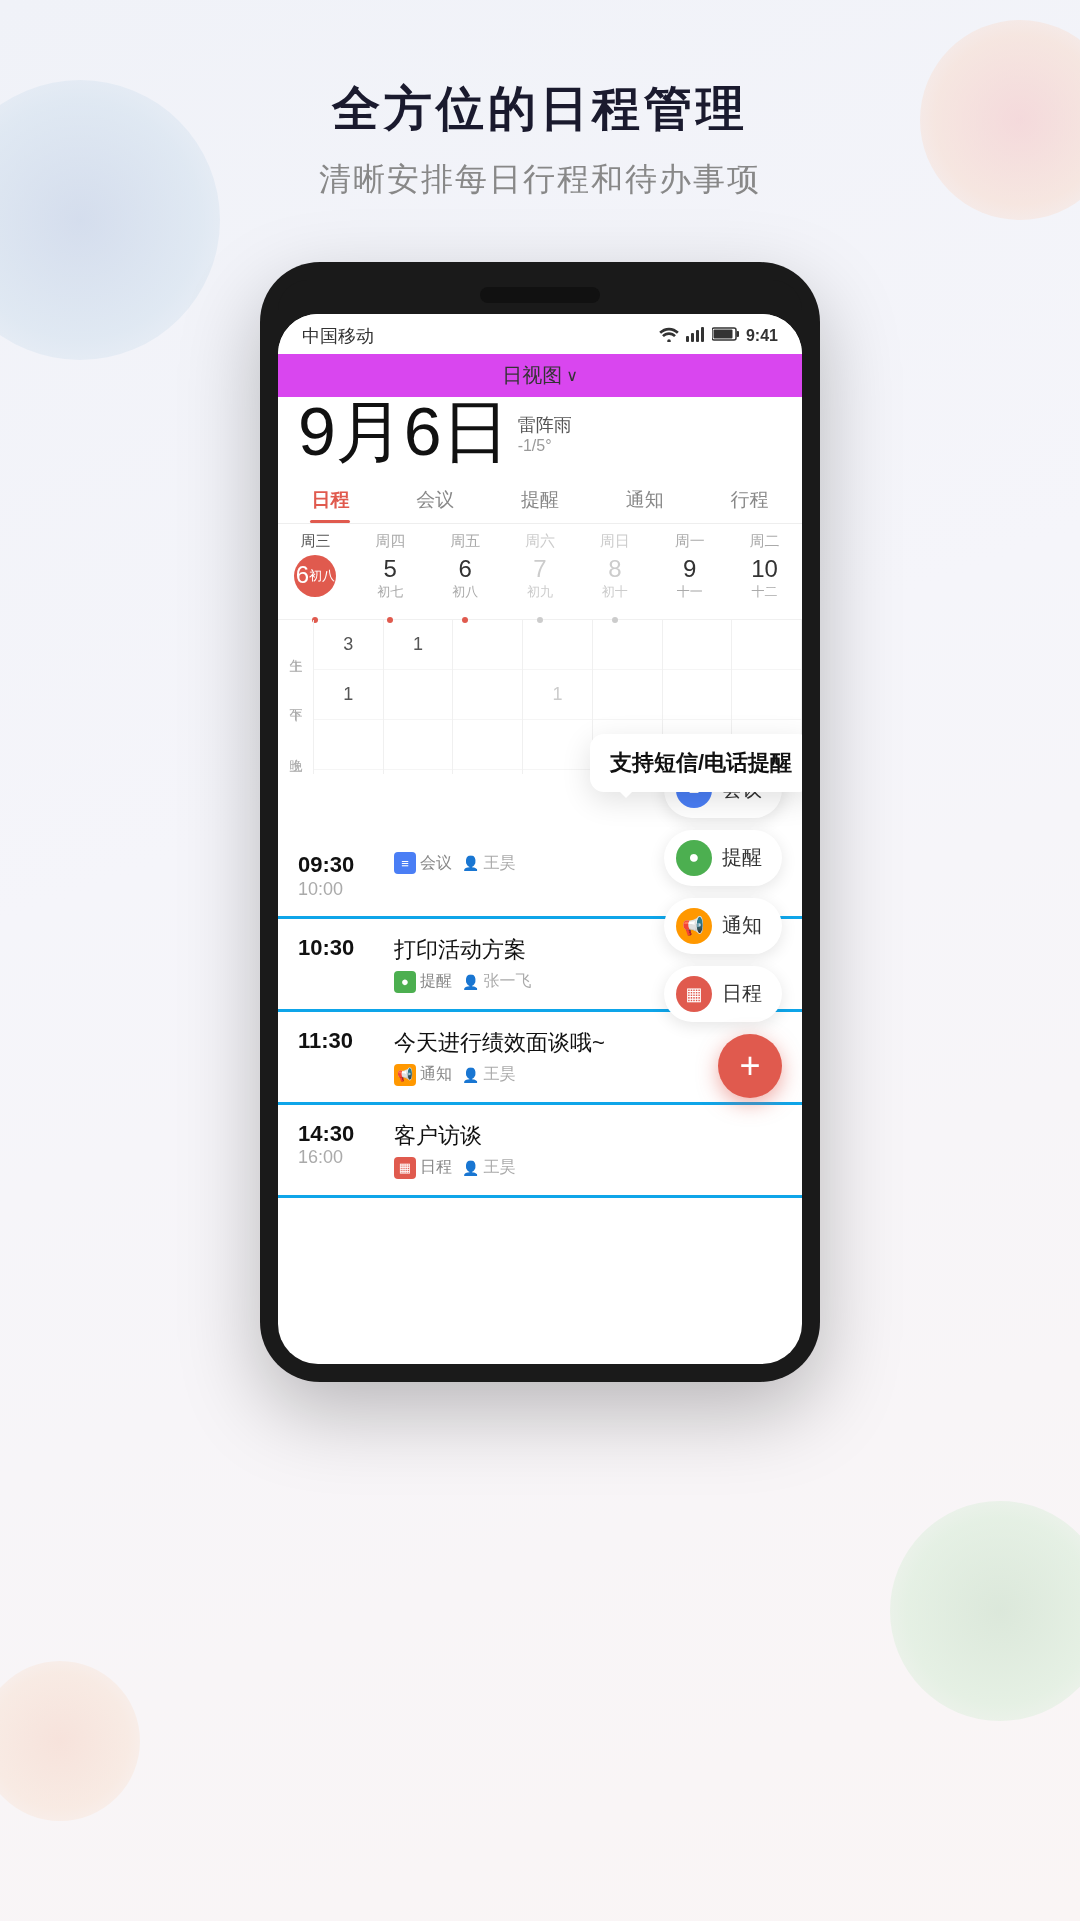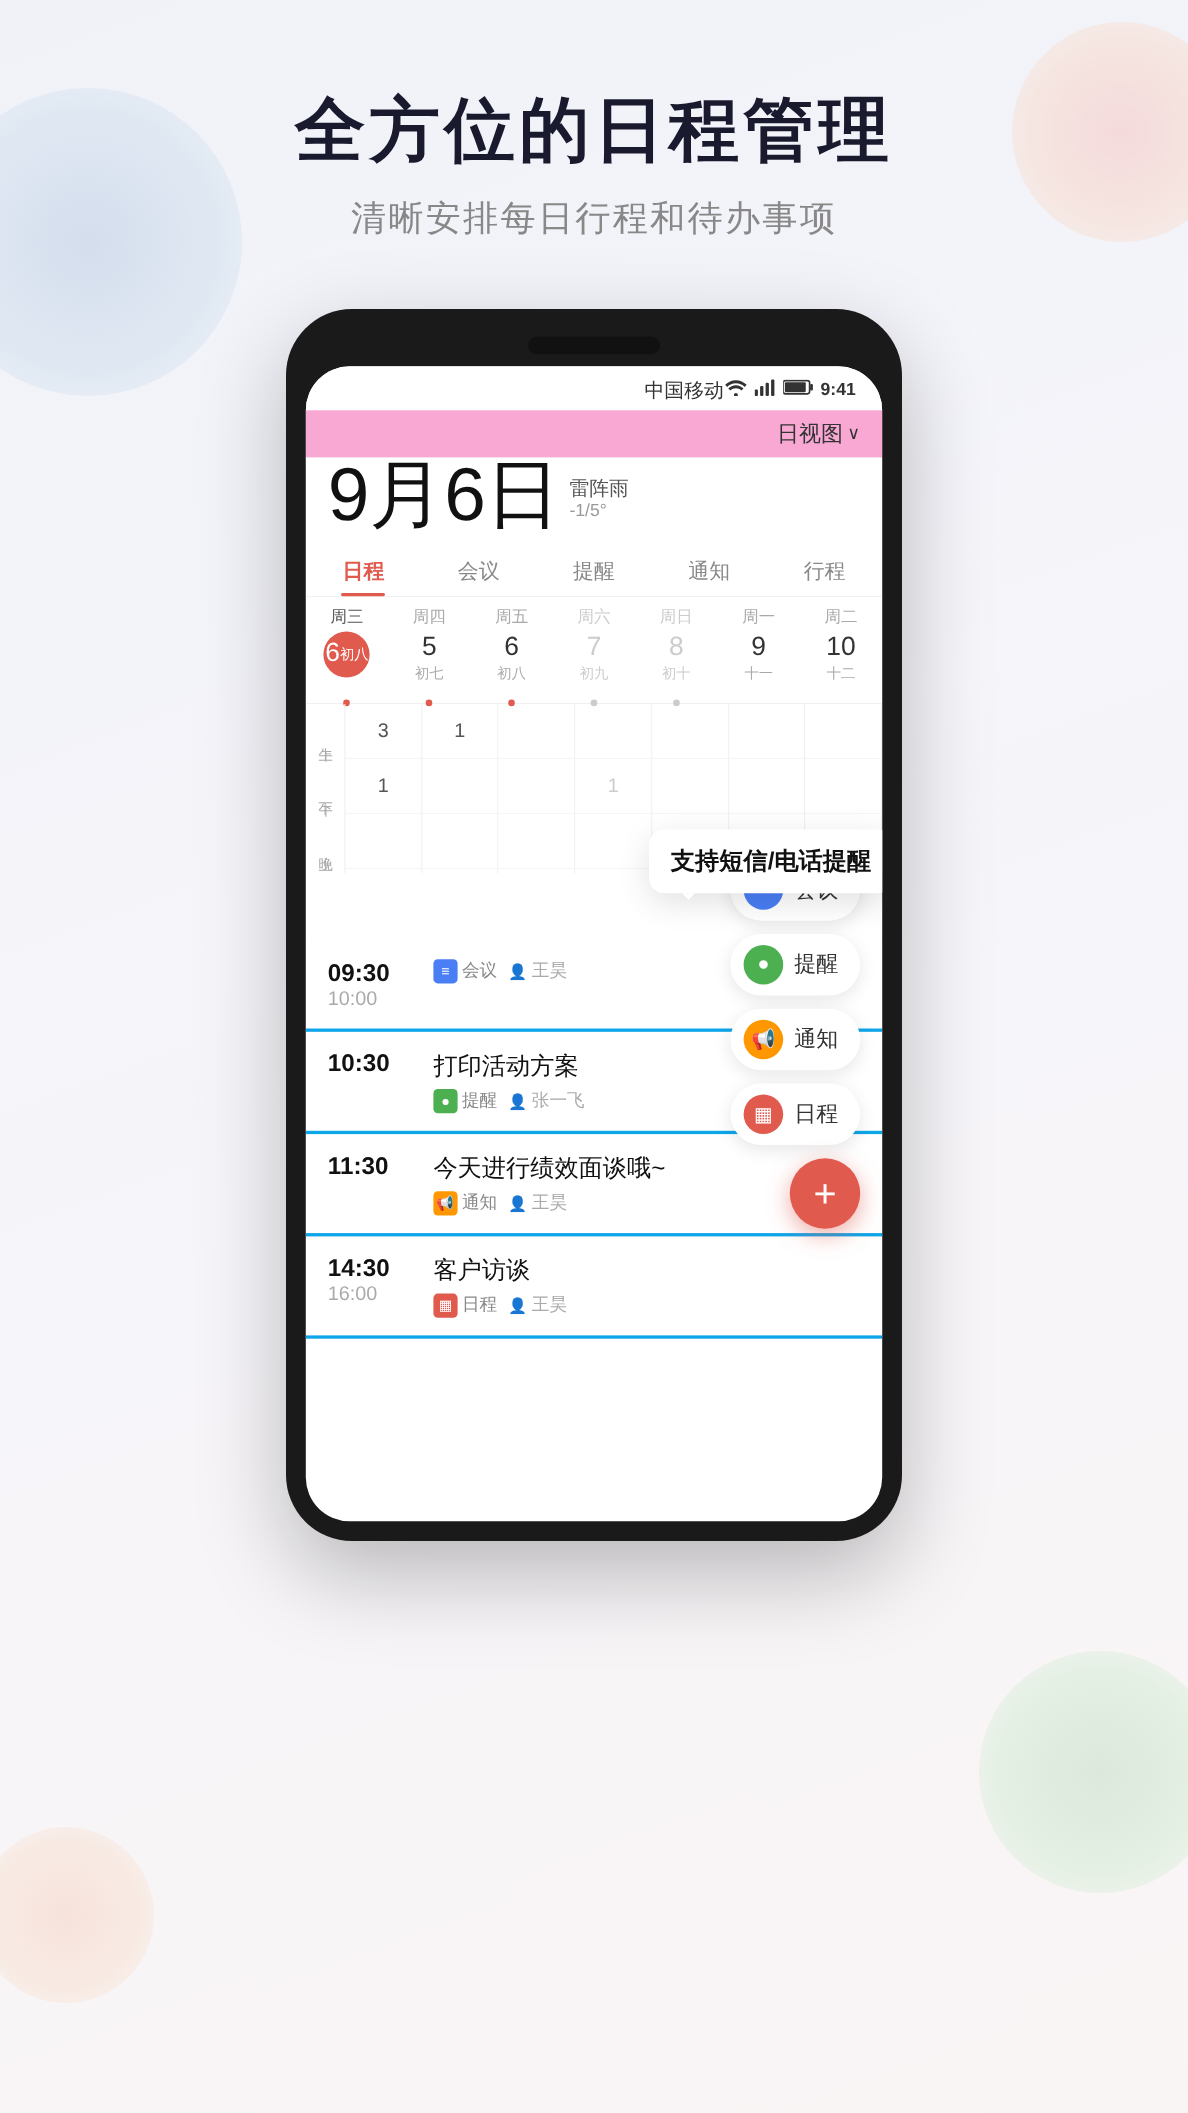--- a/index.html
+++ b/index.html
@@ -56,21 +56,21 @@
 
     
     .header-section {
       text-align: center;
       padding-top: 80px;
       padding-bottom: 40px;
       position: relative;
       z-index: 2;
     }
     .main-title {
-      font-size: 64px;
+      font-size: 48px;
       font-weight: 700;
       color: #1a1a2e;
       letter-spacing: 4px;
       line-height: 1.2;
       margin-bottom: 20px;
     }
     .sub-title {
       font-size: 32px;
       color: #888;
       font-weight: 400;
@@ -111,21 +111,21 @@
     .phone-screen {
       background: #ffffff;
       border-radius: 40px;
       overflow: hidden;
       min-height: 1050px;
     }
 
     
     .status-bar {
       display: flex;
-      justify-content: flex-end;
+      justify-content: space-between;
       align-items: center;
       padding: 10px 24px 6px;
       background: #fff;
     }
     .status-carrier {
       font-size: 18px;
       color: #333;
       font-weight: 500;
     }
     .status-icons {
@@ -139,23 +139,23 @@
     }
     .status-time {
       font-size: 20px;
       font-weight: 600;
       color: #111;
     }
 
     
     .view-selector {
       display: flex;
-      justify-content: flex-end;
+      justify-content: center;
       padding: 8px 20px;
-      background: #f9a8d4;
+      background: #d946ef;
     }
     .view-btn {
       font-size: 20px;
       color: #333;
       display: flex;
       align-items: center;
       gap: 4px;
     }
     .chevron-down {
       font-size: 16px;

